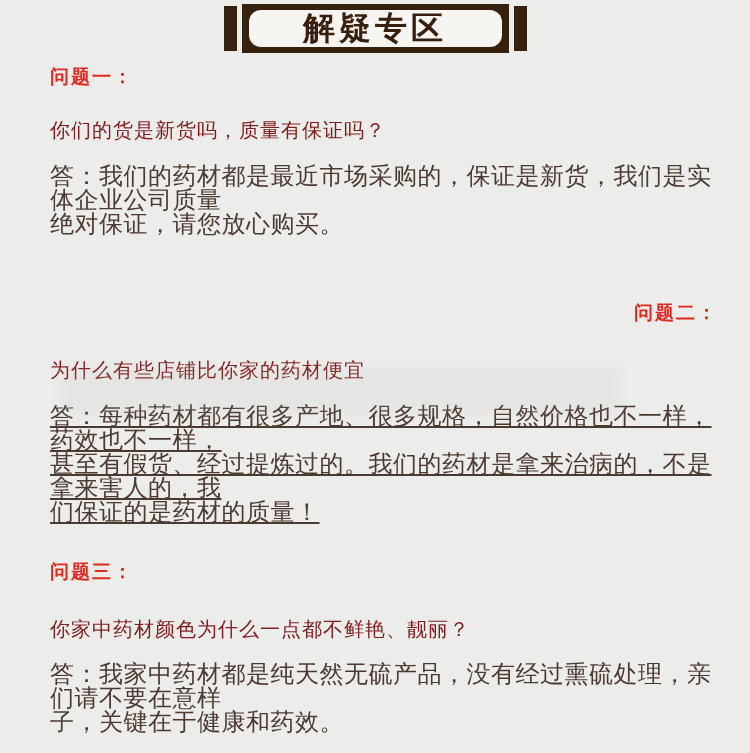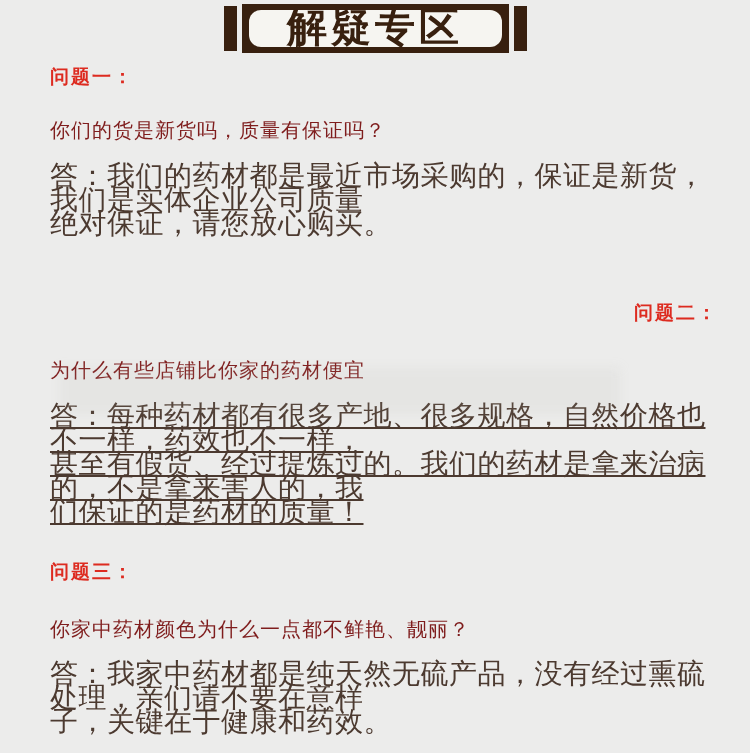--- a/index.html
+++ b/index.html
@@ -39,21 +39,21 @@
   .banner-panel {
     width: 253px;
     height: 37px;
     background: #f6f5f1;
     border-radius: 12px;
     display: flex;
     align-items: center;
     justify-content: center;
   }
   .banner-title {
-    font-size: 40px;
+    font-size: 32px;
     line-height: 32px;
     letter-spacing: 4px;
     color: #38200f;
     font-weight: 600;
     white-space: nowrap;
   }
 
   
   .content {
     padding: 0 32px 0 50px;
@@ -63,21 +63,21 @@
     font-weight: bold;
     color: #dd2b20;
     letter-spacing: 2px;
   }
   .q-text {
     font-size: 20px;
     color: #7f1d1d;
     letter-spacing: 1px;
   }
   .q-answer {
-    font-size: 28px;
+    font-size: 24px;
     line-height: 24px;
     color: #4c3a30;
     white-space: pre-line;
     letter-spacing: 0.5px;
   }
   .s1-label { margin-top: 12px; }
   .s1-q     { margin-top: 27px; }
   .s1-a     { margin-top: 20px; }
   .s2-label { margin-top: 64px; text-align: right; }
   .s2-q     { margin-top: 31px; }

